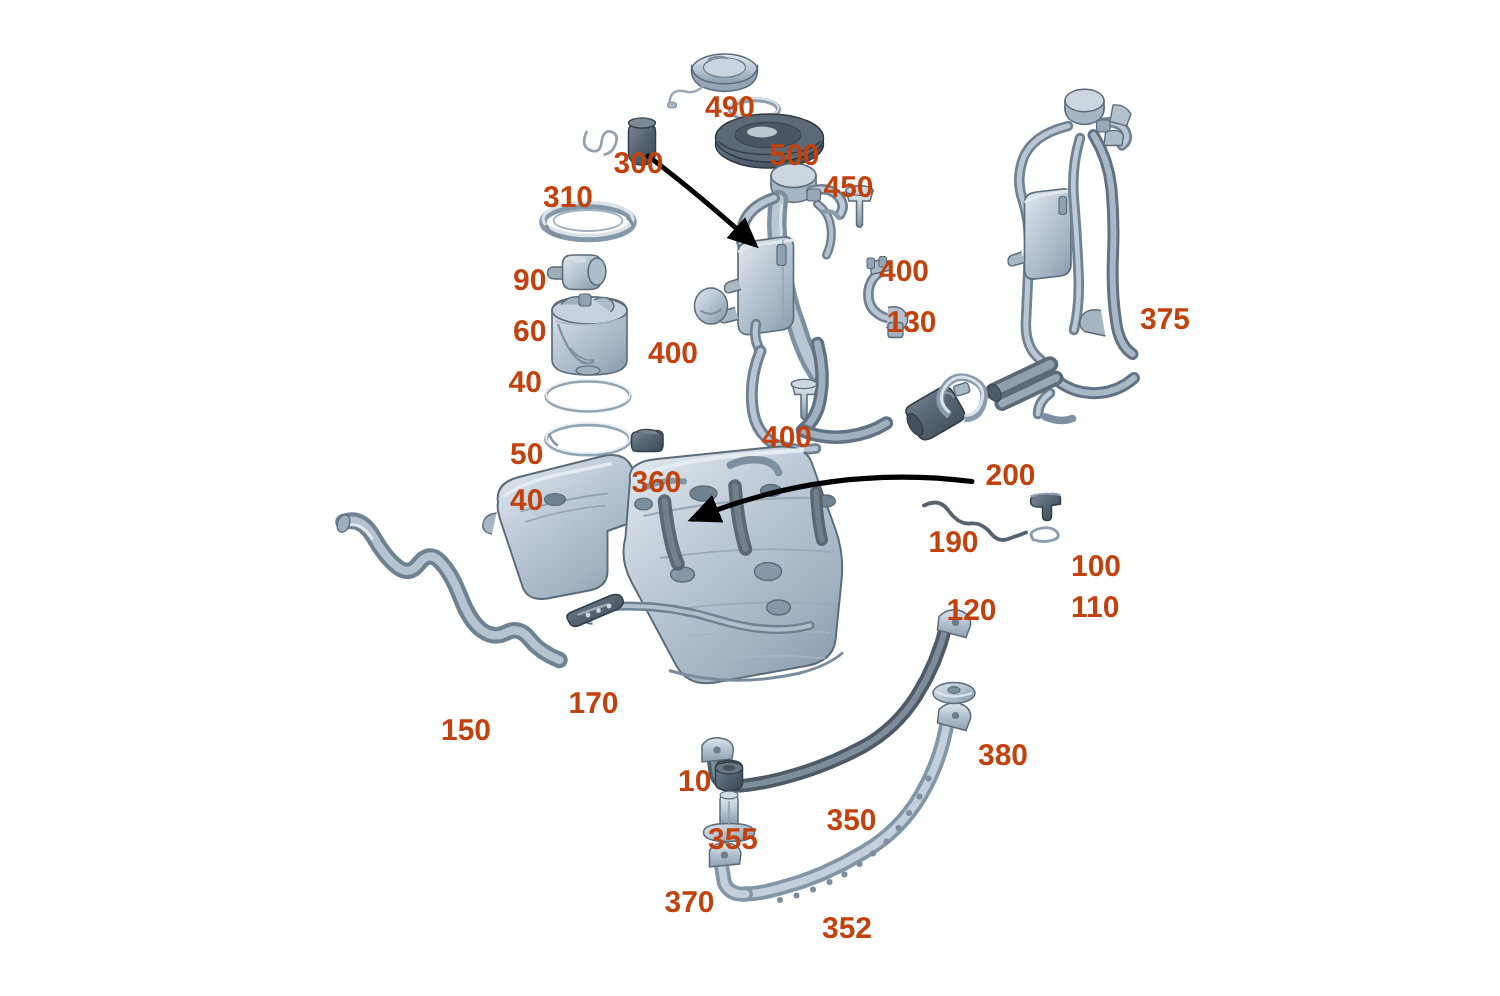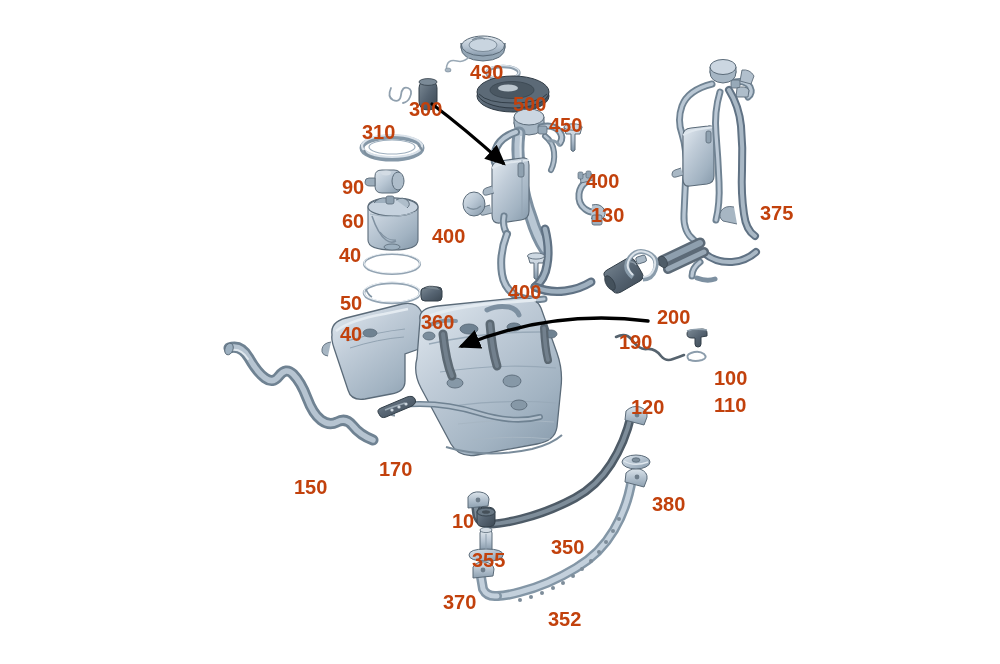--- a/index.html
+++ b/index.html
@@ -394,21 +394,21 @@
   <div class="lbl" style="left:760px;top:166px;">375</div>
   <div class="lbl" style="left:342px;top:140px;">90</div>
   <div class="lbl" style="left:342px;top:174px;">60</div>
   <div class="lbl" style="left:339px;top:208px;">40</div>
   <div class="lbl" style="left:432px;top:189px;">400</div>
   <div class="lbl" style="left:340px;top:256px;">50</div>
   <div class="lbl" style="left:340px;top:287px;">40</div>
   <div class="lbl" style="left:421px;top:275px;">360</div>
   <div class="lbl" style="left:508px;top:245px;">400</div>
   <div class="lbl" style="left:657px;top:270px;">200</div>
-  <div class="lbl" style="left:619px;top:295px;">190</div>
+  <div class="lbl" style="left:619px;top:315px;">190</div>
   <div class="lbl" style="left:714px;top:331px;">100</div>
   <div class="lbl" style="left:714px;top:358px;">110</div>
   <div class="lbl" style="left:631px;top:360px;">120</div>
   <div class="lbl" style="left:294px;top:440px;">150</div>
   <div class="lbl" style="left:379px;top:422px;">170</div>
   <div class="lbl" style="left:452px;top:474px;text-align:center;">10</div>
   <div class="lbl" style="left:652px;top:457px;">380</div>
   <div class="lbl" style="left:551px;top:500px;">350</div>
   <div class="lbl" style="left:472px;top:513px;text-align:right;">355</div>
   <div class="lbl" style="left:443px;top:555px;">370</div>

